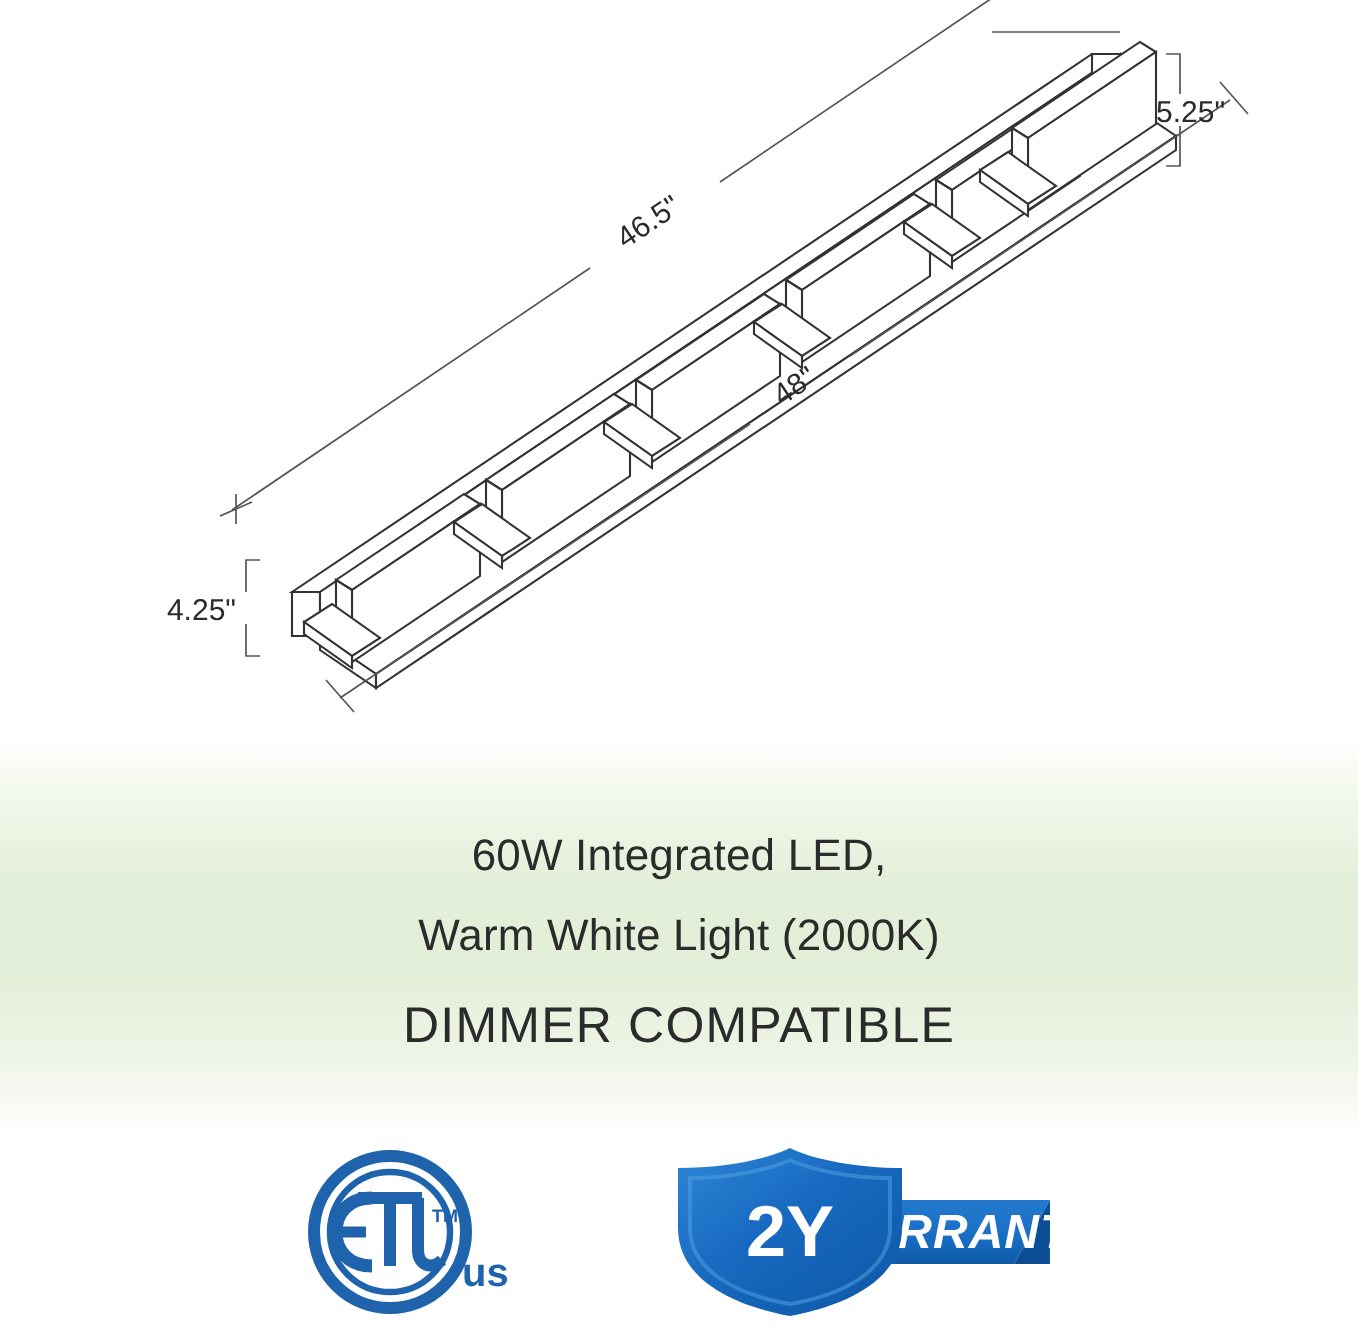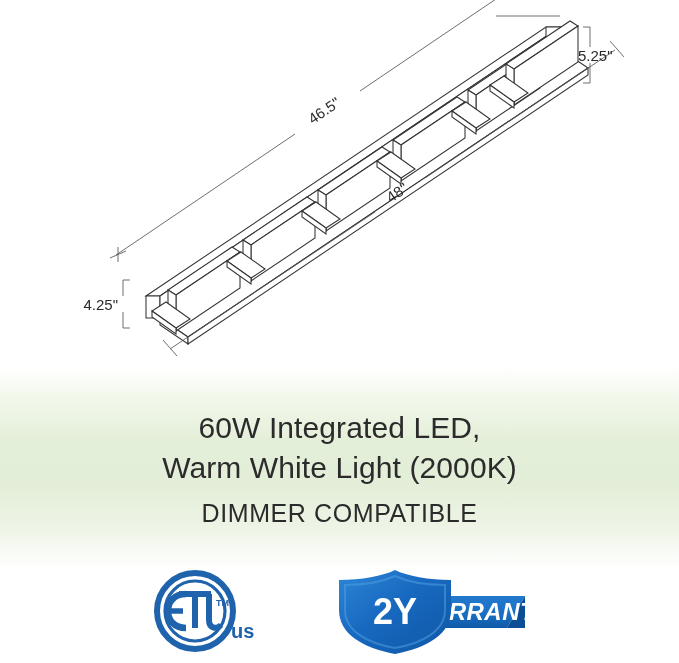--- a/index.html
+++ b/index.html
@@ -30,39 +30,39 @@
         #e3eed8 58%,
         #eef4e6 80%,
         #ffffff 100%);
     box-sizing:border-box;
     display:flex;flex-direction:column;
     align-items:center;justify-content:center;
   }
   .feature-lines{
     text-align:center;
     color:#2b2b2b;
-    font-size:30px;
+    font-size:22px;
     line-height:40px;
     font-weight:400;
     letter-spacing:.1px;
   }
   .feature-lines .l1,.feature-lines .l2{display:block;}
   .feature-sub{
     margin-top:11px;
     text-align:left;
     color:#2b2b2b;
     font-size:25px;
     letter-spacing:.6px;
     font-weight:400;
   }
 
   
   .badges{
     position:absolute;left:0;top:568px;width:679px;height:95px;
-    display:flex;justify-content:center;
+    display:flex;align-items:center;justify-content:center;
     gap:56px;
     background:#ffffff;
   }
   .badge{display:block;}
 </style>
 </head>
 <body>
 
 <div id="root">
 

